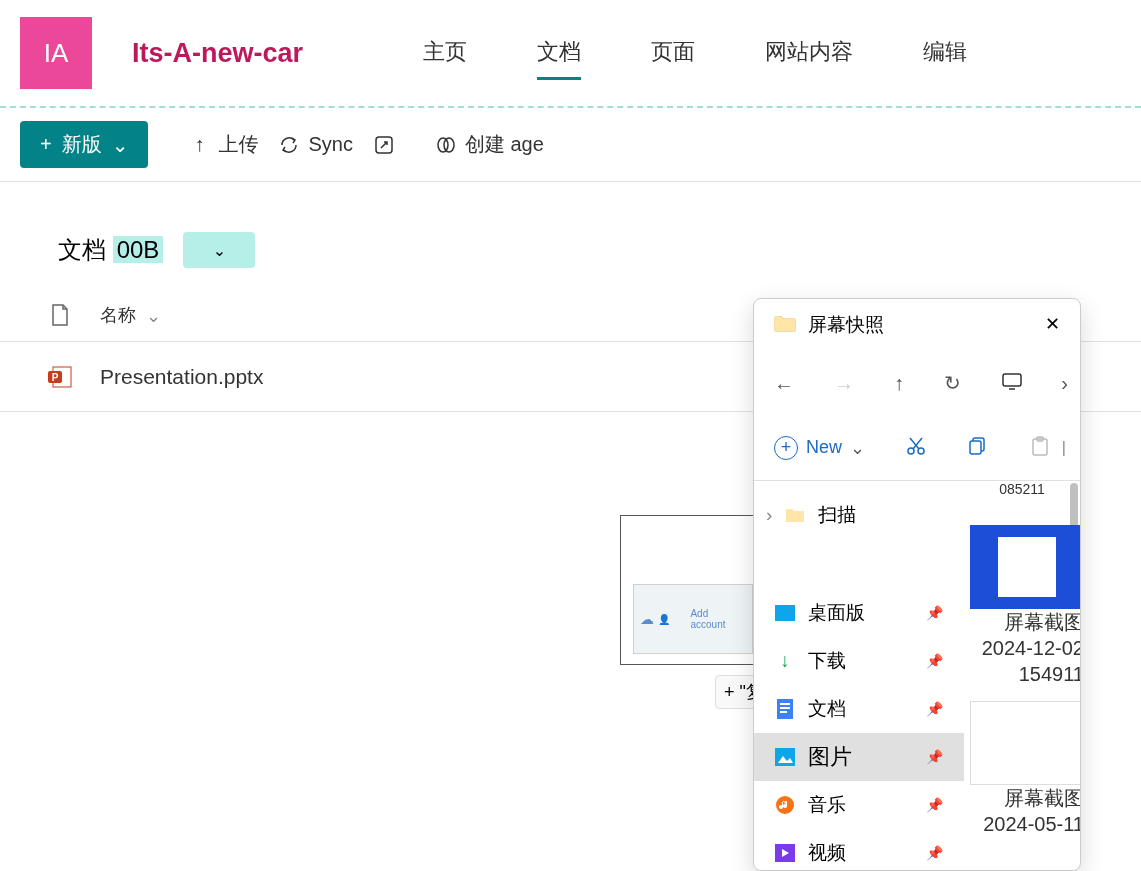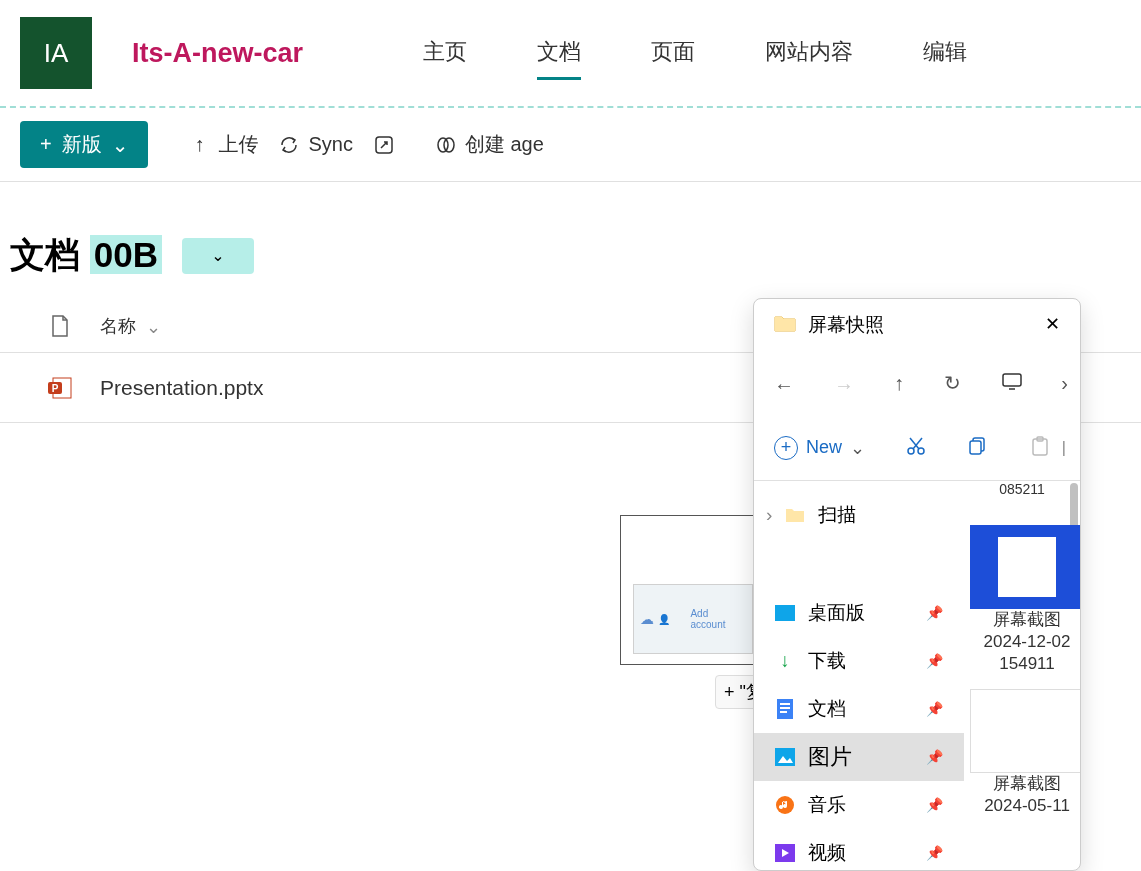--- a/index.html
+++ b/index.html
@@ -1,34 +1,34 @@
 <!DOCTYPE html>
 <html><head>
 <meta charset="utf-8">
 <style>
 * { box-sizing: border-box; margin: 0; padding: 0; font-family: "Segoe UI", -apple-system, sans-serif; }
 body { width: 1141px; height: 871px; overflow: hidden; background: #fff; position: relative; }
 
 
 .header { display: flex; align-items: center; height: 108px; padding: 0 20px; border-bottom: 2px dashed #a0ded6; }
-.site-logo { width: 72px; height: 72px; background: #14532d; color: #fff; display: flex; align-items: center; justify-content: center; font-size: 26px; font-weight: 400; margin-right: 40px; }
+.site-logo { width: 72px; height: 72px; background: #ec4899; color: #fff; display: flex; align-items: center; justify-content: center; font-size: 26px; font-weight: 400; margin-right: 40px; }
 .site-title { font-size: 27px; font-weight: 700; color: #be185d; margin-right: 120px; }
 .nav-tabs { display: flex; gap: 70px; }
 .nav-tab { font-size: 22px; color: #333; padding: 10px 0; cursor: pointer; }
 .nav-tab.active { border-bottom: 3px solid #038387; }
 
 
 .toolbar { display: flex; align-items: center; height: 74px; padding: 0 20px; border-bottom: 1px solid #e0e0e0; gap: 20px; }
 .btn-new { background: #038387; color: #fff; padding: 10px 20px; border-radius: 4px; font-size: 20px; display: flex; align-items: center; gap: 10px; cursor: pointer; }
 .tool-item { display: flex; align-items: center; gap: 8px; font-size: 20px; color: #333; cursor: pointer; }
 .tool-icon { width: 22px; height: 22px; display: flex; align-items: center; justify-content: center; }
 
 
 .lib-title-bar { display: flex; align-items: center; padding: 50px 10px 20px; gap: 20px; }
-.lib-title { font-size: 35px; font-weight: 700; }
+.lib-title { font-size: 24px; font-weight: 400; margin-left: 48px; }
 .lib-title .hl { background: #b6eee8; padding: 0 4px; }
 .lib-dropdown { width: 72px; height: 36px; background: #b6eee8; border-radius: 4px; display: flex; align-items: center; justify-content: center; cursor: pointer; }
 
 
 .table-header { display: flex; align-items: center; height: 54px; padding: 0 20px; border-bottom: 1px solid #e0e0e0; font-size: 18px; color: #333; }
 .col-icon { width: 80px; display: flex; justify-content: center; }
 .col-name { flex: 1; display: flex; align-items: flex-end; gap: 10px; }
 .col-modified { width: 200px; display: flex; align-items: center; gap: 10px; }
 
 
@@ -55,21 +55,21 @@
 .sb-item { display: flex; align-items: center; height: 48px; padding: 0 20px; font-size: 19px; gap: 12px; cursor: pointer; justify-content: space-between; }
 .sb-item.selected { background: #e0e0e0; }
 .sb-item-left { display: flex; align-items: center; gap: 12px; }
 .sb-icon { width: 22px; height: 22px; display: flex; align-items: center; justify-content: center; }
 .pin { color: #888; font-size: 14px; }
 .sb-expand { padding-left: 30px; }
 .thumb { width: 114px; margin-bottom: 6px; }
 .thumb-img { width: 114px; height: 84px; background: #1d4ed8; position: relative; }
 .thumb-img .paper { position: absolute; left: 28px; top: 12px; width: 58px; height: 60px; background: #fff; }
 .thumb-img2 { width: 114px; height: 84px; background: #fff; border: 1px solid #ddd; }
-.thumb-label { font-size: 17px; text-align: center; color: #333; line-height: 1.3; }
+.thumb-label { font-size: 20px; text-align: right; color: #333; line-height: 1.3; }
 .scrollbar-track { position: absolute; right: 0; top: 0; width: 12px; height: 100%; }
 .scrollbar-thumb { width: 8px; height: 120px; background: #c0c0c0; border-radius: 4px; margin: 2px; }
 .content-top-label { font-size: 14px; text-align: center; color: #333; margin-bottom: 10px; }
 </style>
 </head>
 <body>
 
 <div class="header">
   <div class="site-logo">IA</div>
   <div class="site-title">Its-A-new-car</div>

